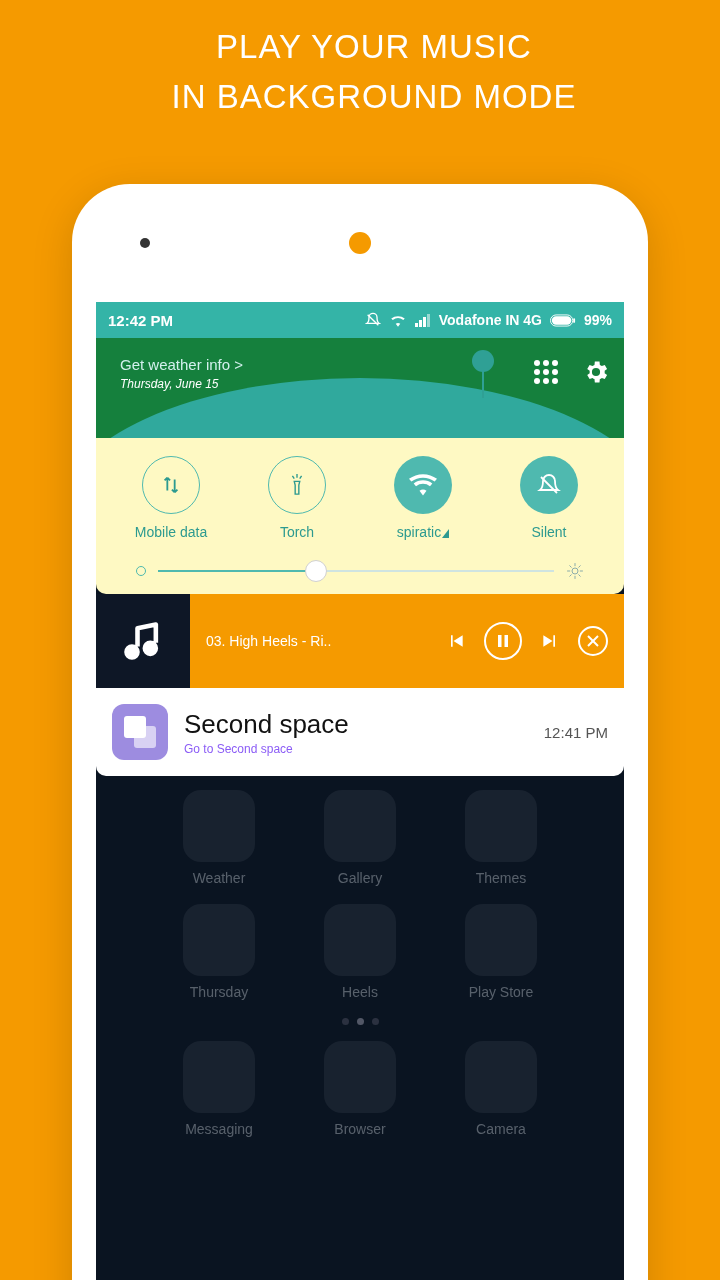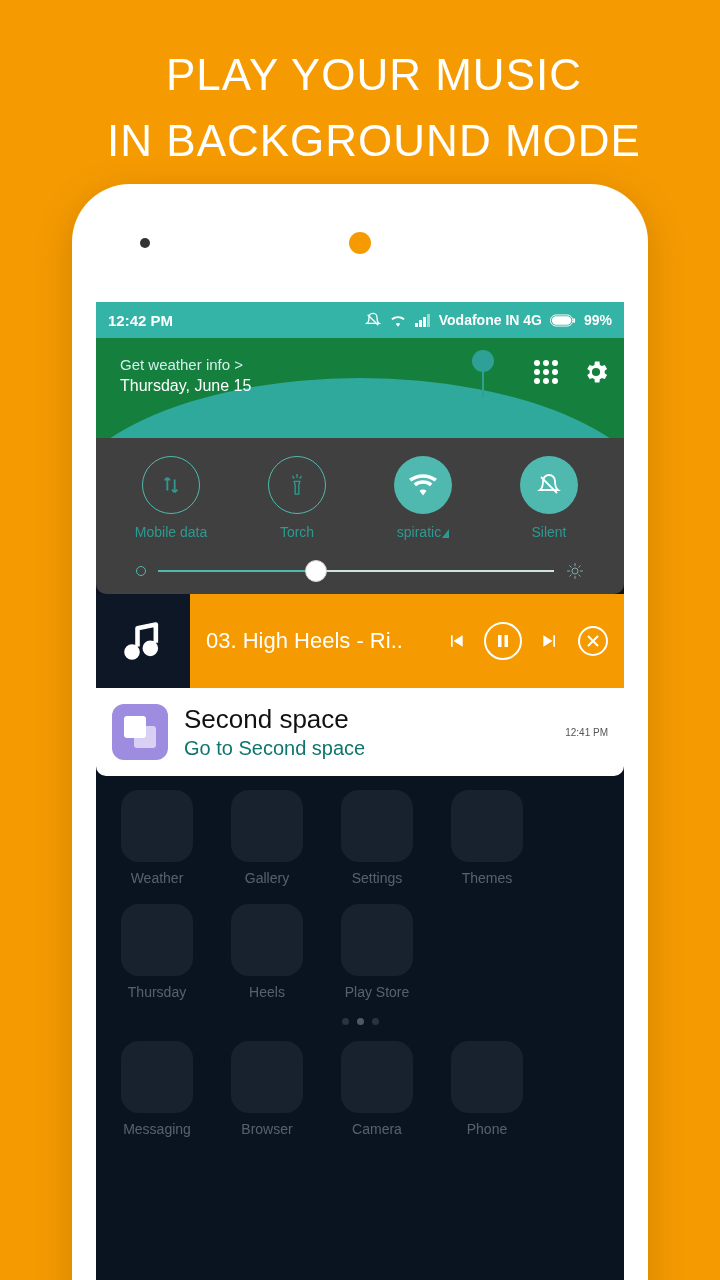--- a/index.html
+++ b/index.html
@@ -1,78 +1,78 @@
 <!DOCTYPE html>
 <html><head>
 <meta charset="utf-8">
 <style>
   * { margin: 0; padding: 0; box-sizing: border-box; font-family: -apple-system, Helvetica, Arial, sans-serif; }
   body { width: 720px; height: 1280px; background: #F59A00; overflow: hidden; }
 
-  .promo-text { text-align: center; color: #fff; font-size: 44px; font-weight: 300; letter-spacing: 1px; padding-top: 42px; line-height: 1.5; margin-left: 28px; }
+  .promo-text { text-align: center; color: #fff; font-size: 33px; font-weight: 300; letter-spacing: 1px; padding-top: 22px; line-height: 1.5; margin-left: 28px; }
 
   .phone-outer { position: absolute; left: 50%; transform: translateX(-50%); top: 184px; width: 576px; }
   .phone-body { width: 576px; height: 1200px; background: #fff; border-radius: 58px 58px 0 0; box-shadow: 0 10px 40px rgba(0,0,0,0.15); position: relative; }
   .phone-sensor { position: absolute; top: 54px; left: 68px; width: 10px; height: 10px; border-radius: 50%; background: #333; }
   .phone-cam { position: absolute; top: 48px; left: 50%; transform: translateX(-50%); width: 22px; height: 22px; border-radius: 50%; background: #F59A00; }
 
   .screen { position: absolute; top: 118px; left: 24px; right: 24px; bottom: 0; background: #0a1421; overflow: hidden; }
 
   
   .status-bar { background: #34B4A7; color: #fff; height: 36px; display: flex; align-items: center; justify-content: space-between; padding: 0 12px; font-size: 15px; font-weight: 600; }
   .status-right { display: flex; align-items: center; gap: 8px; font-size: 14px; }
   .status-right svg { display: block; }
 
   .header { background: #15803d; height: 100px; position: relative; padding: 18px 14px 0 24px; display: flex; justify-content: space-between; overflow: hidden; }
   .hill { position: absolute; left: -40px; right: -40px; bottom: -80px; height: 140px; background: #30A99D; border-radius: 50% 50% 0 0 / 100% 100% 0 0; }
   .tree { position: absolute; right: 130px; top: 12px; width: 22px; height: 22px; border-radius: 50%; background: #2FA095; }
   .tree::after { content: ""; position: absolute; left: 10px; top: 20px; width: 2px; height: 28px; background: #2FA095; }
   .weather { position: relative; color: #D3F0ED; font-size: 15px; font-weight: 500; }
-  .weather .date { color: #fff; font-size: 16px; margin-top: 4px; }
+  .weather .date { color: #fff; font-size: 12px; margin-top: 4px; font-style: italic; }
   .header-icons { position: relative; display: flex; gap: 22px; align-items: flex-start; margin-top: 2px; }
   .grid-btn { width: 28px; height: 28px; display: grid; grid-template-columns: repeat(3,1fr); grid-template-rows: repeat(3,1fr); gap: 3px; padding: 2px; }
   .grid-btn span { background: #fff; border-radius: 50%; }
 
   
-  .qs { background: #404040; padding: 18px 12px 14px; border-radius: 0 0 10px 10px; text-align: center; }
+  .qs { background: #fef9c3; padding: 18px 12px 14px; border-radius: 0 0 10px 10px; text-align: center; }
   .qs-row { display: flex; justify-content: space-around; }
   .qs-item { display: flex; flex-direction: column; align-items: center; gap: 10px; width: 100px; }
   .qs-circle { width: 58px; height: 58px; border-radius: 50%; display: flex; align-items: center; justify-content: center; }
   .qs-circle.off { border: 1px solid #4FB9AF; background: transparent; color: #2C9A90; }
   .qs-circle.on { background: #4FB9AF; color: #fff; }
   .qs-label { font-size: 14px; color: #2C9A90; font-weight: 500; white-space: nowrap; }
   .qs-label .tri { display: inline-block; width: 0; height: 0; border-left: 7px solid transparent; border-bottom: 9px solid #2C9A90; margin-left: 1px; vertical-align: -1px; }
   .slider { display: flex; align-items: center; padding: 22px 28px 0; gap: 12px; }
   .slider-track { flex: 1; height: 2px; background: #cfe4e1; position: relative; }
   .slider-start { width: 10px; height: 10px; border: 1px solid #4FB9AF; border-radius: 50%; }
   .slider-fill { position: absolute; left: 0; top: 0; height: 2px; width: 40%; background: #4FB9AF; }
   .slider-thumb { position: absolute; left: 40%; top: 50%; transform: translate(-50%,-50%); width: 22px; height: 22px; border-radius: 50%; background: #fff; border: 1px solid #d0d0d0; }
   .sun { width: 18px; height: 18px; }
 
   
   .music { display: flex; height: 94px; }
   .music-art { width: 94px; background: #0E1726; display: flex; align-items: center; justify-content: center; }
   .music-body { flex: 1; background: #F59A00; display: flex; align-items: center; padding: 0 16px; gap: 18px; color: #fff; }
-  .music-title { flex: 1; font-size: 22px; font-weight: 500; white-space: nowrap; overflow: hidden; text-overflow: ellipsis; }
+  .music-title { flex: 1; font-size: 14px; font-weight: 500; white-space: nowrap; overflow: hidden; text-overflow: ellipsis; }
   .mbtn { display: flex; align-items: center; justify-content: center; }
   .ring { width: 38px; height: 38px; border: 2px solid #fff; border-radius: 50%; display: flex; align-items: center; justify-content: center; }
 
   
   .notif { background: #fff; display: flex; align-items: center; padding: 16px 16px; gap: 16px; border-radius: 0 0 10px 10px; }
   .notif-icon { width: 56px; height: 56px; border-radius: 12px; background: #9D8CE0; display: flex; align-items: center; justify-content: center; position: relative; }
   .notif-icon .sq1 { position: absolute; width: 22px; height: 22px; border-radius: 3px; background: #fff; left: 12px; top: 12px; }
   .notif-icon .sq2 { position: absolute; width: 22px; height: 22px; border-radius: 3px; background: rgba(255,255,255,0.6); left: 22px; top: 22px; }
   .notif-body { flex: 1; }
   .notif-title { font-size: 26px; color: #111; }
-  .notif-sub { font-size: 20px; color: #0f766e; margin-top: 2px; }
-  .notif-time { font-size: 10px; color: #555; margin-left: 44px; }
+  .notif-sub { font-size: 12px; color: #8b5cf6; margin-top: 2px; }
+  .notif-time { font-size: 15px; color: #555; margin-left: 44px; }
 
   
   .home { padding: 14px 6px 0; opacity: 0.45; }
-  .home-row { display: flex; justify-content: flex-start; margin-bottom: 18px; }
+  .home-row { display: flex; justify-content: center; margin-bottom: 18px; gap: 31px; }
   .app { display: flex; flex-direction: column; align-items: center; gap: 8px; width: 110px; }
   .app-icon { width: 72px; height: 72px; border-radius: 18px; background: #2a3340; }
   .app-label { font-size: 14px; color: #b5bcc4; }
   .dots { display: flex; gap: 8px; justify-content: center; margin: 4px 0 16px; }
   .dots span { width: 7px; height: 7px; border-radius: 50%; background: #556; }
   .dots span.on { background: #aab; }
 </style>
 </head>
 <body>
 
@@ -250,24 +250,20 @@
             <div class="app">
               <div class="app-icon"></div>
               <div class="app-label">Weather</div>
             </div>
             <div class="app">
               <div class="app-icon"></div>
               <div class="app-label">Gallery</div>
             </div>
             <div class="app">
               <div class="app-icon"></div>
-              <div class="app-label">Settings</div>
-            </div>
-            <div class="app">
-              <div class="app-icon"></div>
               <div class="app-label">Themes</div>
             </div>
           </div>
         <div class="home-row" id="row1">
             <div class="app">
               <div class="app-icon"></div>
               <div class="app-label">Thursday</div>
             </div>
             <div class="app">
               <div class="app-icon"></div>
@@ -289,22 +285,18 @@
               <div class="app-label">Messaging</div>
             </div>
             <div class="app">
               <div class="app-icon"></div>
               <div class="app-label">Browser</div>
             </div>
             <div class="app">
               <div class="app-icon"></div>
               <div class="app-label">Camera</div>
             </div>
-            <div class="app">
-              <div class="app-icon"></div>
-              <div class="app-label">Phone</div>
-            </div>
           </div>
       </div>
 
     </div>
   </div>
 </div>
 
 </body></html>

